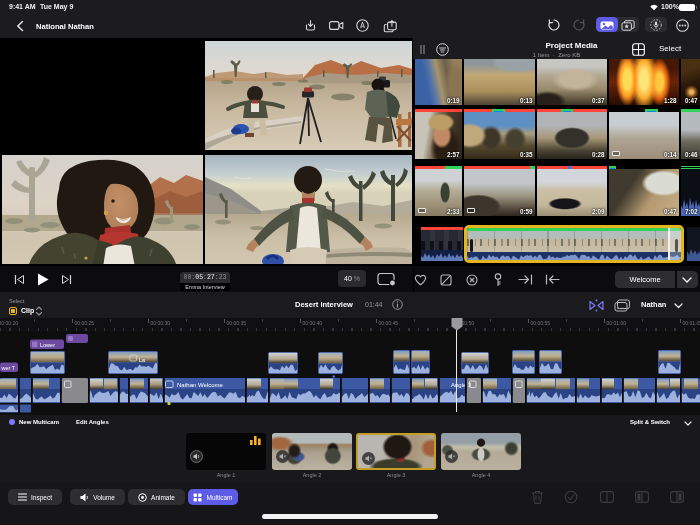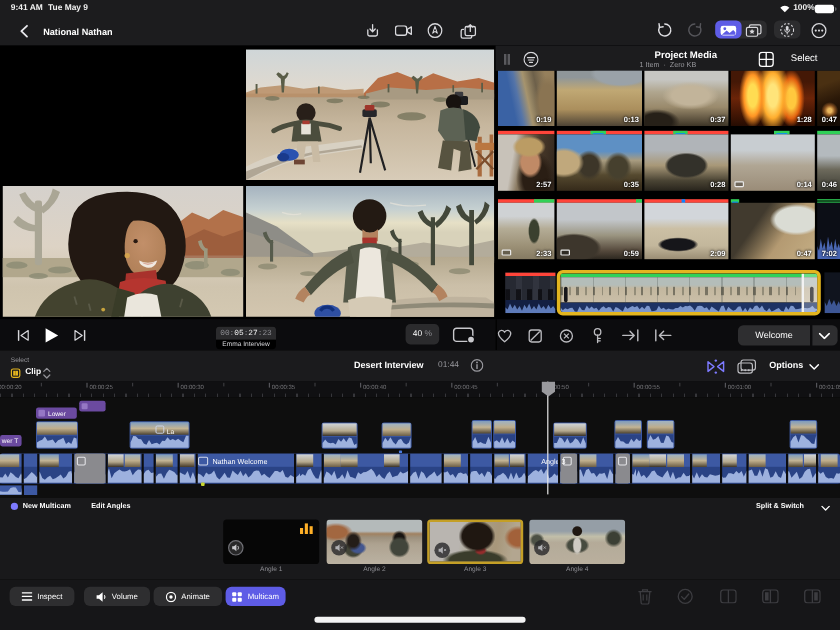--- a/index.html
+++ b/index.html
@@ -462,21 +462,21 @@
     <circle cx="8.5" cy="1.5" r="1" fill="#7d7aff"></circle>
       <circle cx="8.5" cy="11.5" r="1" fill="#7d7aff"></circle>
   </svg>
   <svg class="abs" style="left:614px;top:6.5px" width="16" height="13" viewBox="0 0 16 13">
     <rect x="3.5" y="1" width="12" height="8.5" rx="2" stroke="#bcbcc0" stroke-width="1" fill="none"></rect>
     <rect x="1" y="3.5" width="12" height="8.5" rx="2" stroke="#bcbcc0" stroke-width="1" fill="none"></rect>
     <circle cx="4" cy="9.5" r="0.8" fill="#bcbcc0"></circle>
       <circle cx="7" cy="9.5" r="0.8" fill="#bcbcc0"></circle>
       <circle cx="10" cy="9.5" r="0.8" fill="#bcbcc0"></circle>
   </svg>
-  <div class="abs" style="left:641px;top:8px;font-size:7.5px;font-weight:bold;color:#fff">Options</div>
+  <div class="abs" style="left:641px;top:8px;font-size:7.5px;font-weight:bold;color:#fff">Nathan</div>
   <svg class="abs" style="left:674px;top:11px" width="9" height="6" viewBox="0 0 9 6">
       <path d="M1 1 L4.5 4.5 L8 1" stroke="#fff" stroke-width="1.2" fill="none" stroke-linecap="round" stroke-linejoin="round"></path>
     </svg>
 </div>
 
 <div class="abs" style="left:0;top:318px;width:700px;height:13px;background:#101012;overflow:hidden">
   <div class="abs" style="left:0;top:9.5px;width:700px;height:3px;background:repeating-linear-gradient(90deg,#36363a 0 1px,rgba(0,0,0,0) 1px 9.5px)"></div>
 
   <div class="abs" style="left:-1.5px;top:1.5px;font-size:5px;color:#76767a">00:00:20</div>
   <div class="abs" style="left:34px;top:1px;width:1px;height:2.5px;background:#3a3a3e"></div>

